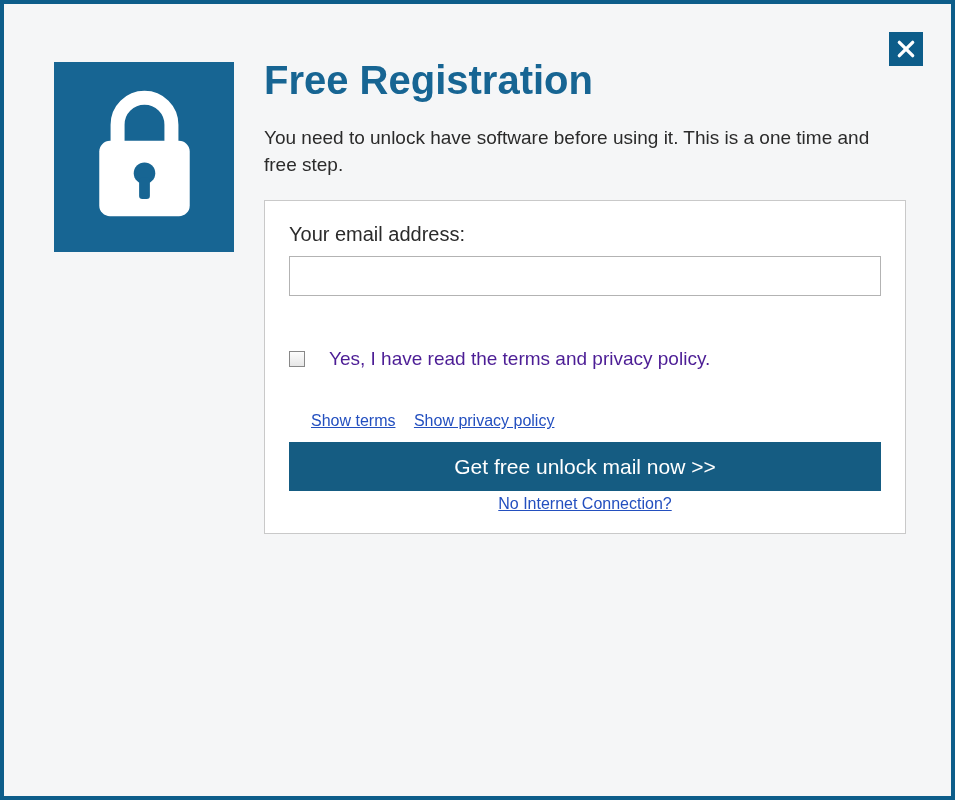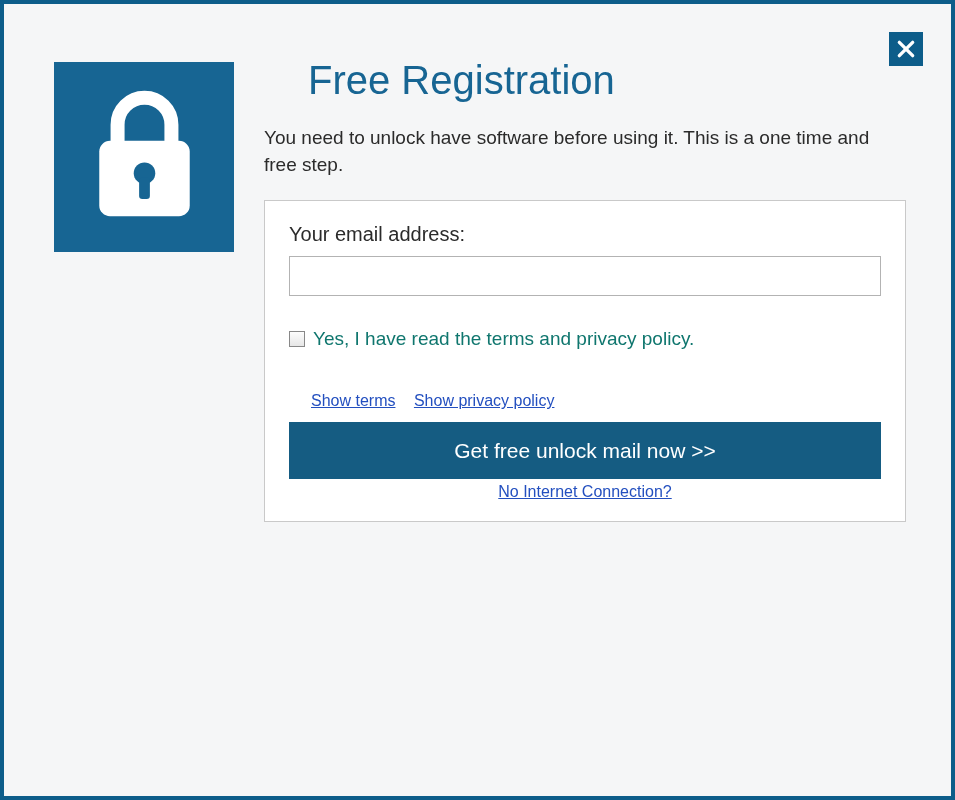--- a/index.html
+++ b/index.html
@@ -45,25 +45,24 @@
       justify-content: center;
       flex-shrink: 0;
     }
     .lock-tile svg { width: 115px; height: 140px; }
     .content {
       flex: 1;
       min-width: 0;
     }
     .title {
       font-size: 40px;
-      font-weight: 400;
+      font-weight: 700;
       color: #176593;
       margin-top: -4px;
       margin-bottom: 22px;
-      margin-left: 44px;
     }
     .subtitle {
       font-size: 19px;
       color: #2b2b2b;
       line-height: 1.4;
       margin-bottom: 22px;
     }
     .form-box {
       border: 1px solid #c9c9c9;
       background: #ffffff;
@@ -76,26 +75,26 @@
     }
     .email-input {
       width: 100%;
       height: 40px;
       border: 1px solid #b3b3b3;
       padding: 6px 10px;
       font-size: 17px;
       background: #ffffff;
     }
     .checkbox-row {
-      margin-top: 32px;
+      margin-top: 52px;
       display: flex;
       align-items: center;
-      gap: 8px;
+      gap: 24px;
       font-size: 19px;
-      color: #0f766e;
+      color: #4c1d95;
     }
     .checkbox {
       width: 16px;
       height: 16px;
       border: 1px solid #888;
       background: linear-gradient(#fdfdfd,#e6e6e6);
       flex-shrink: 0;
       cursor: pointer;
     }
     .links-row {
@@ -105,21 +104,21 @@
     }
     .links-row a {
       color: #234fbf;
       text-decoration: underline;
       margin-right: 14px;
       cursor: pointer;
     }
     .cta-button {
       margin-top: 12px;
       width: 100%;
-      height: 57px;
+      height: 49px;
       background: #155c82;
       color: #ffffff;
       font-size: 21px;
       font-weight: 400;
       border: none;
       display: flex;
       align-items: center;
       justify-content: center;
       cursor: pointer;
     }

